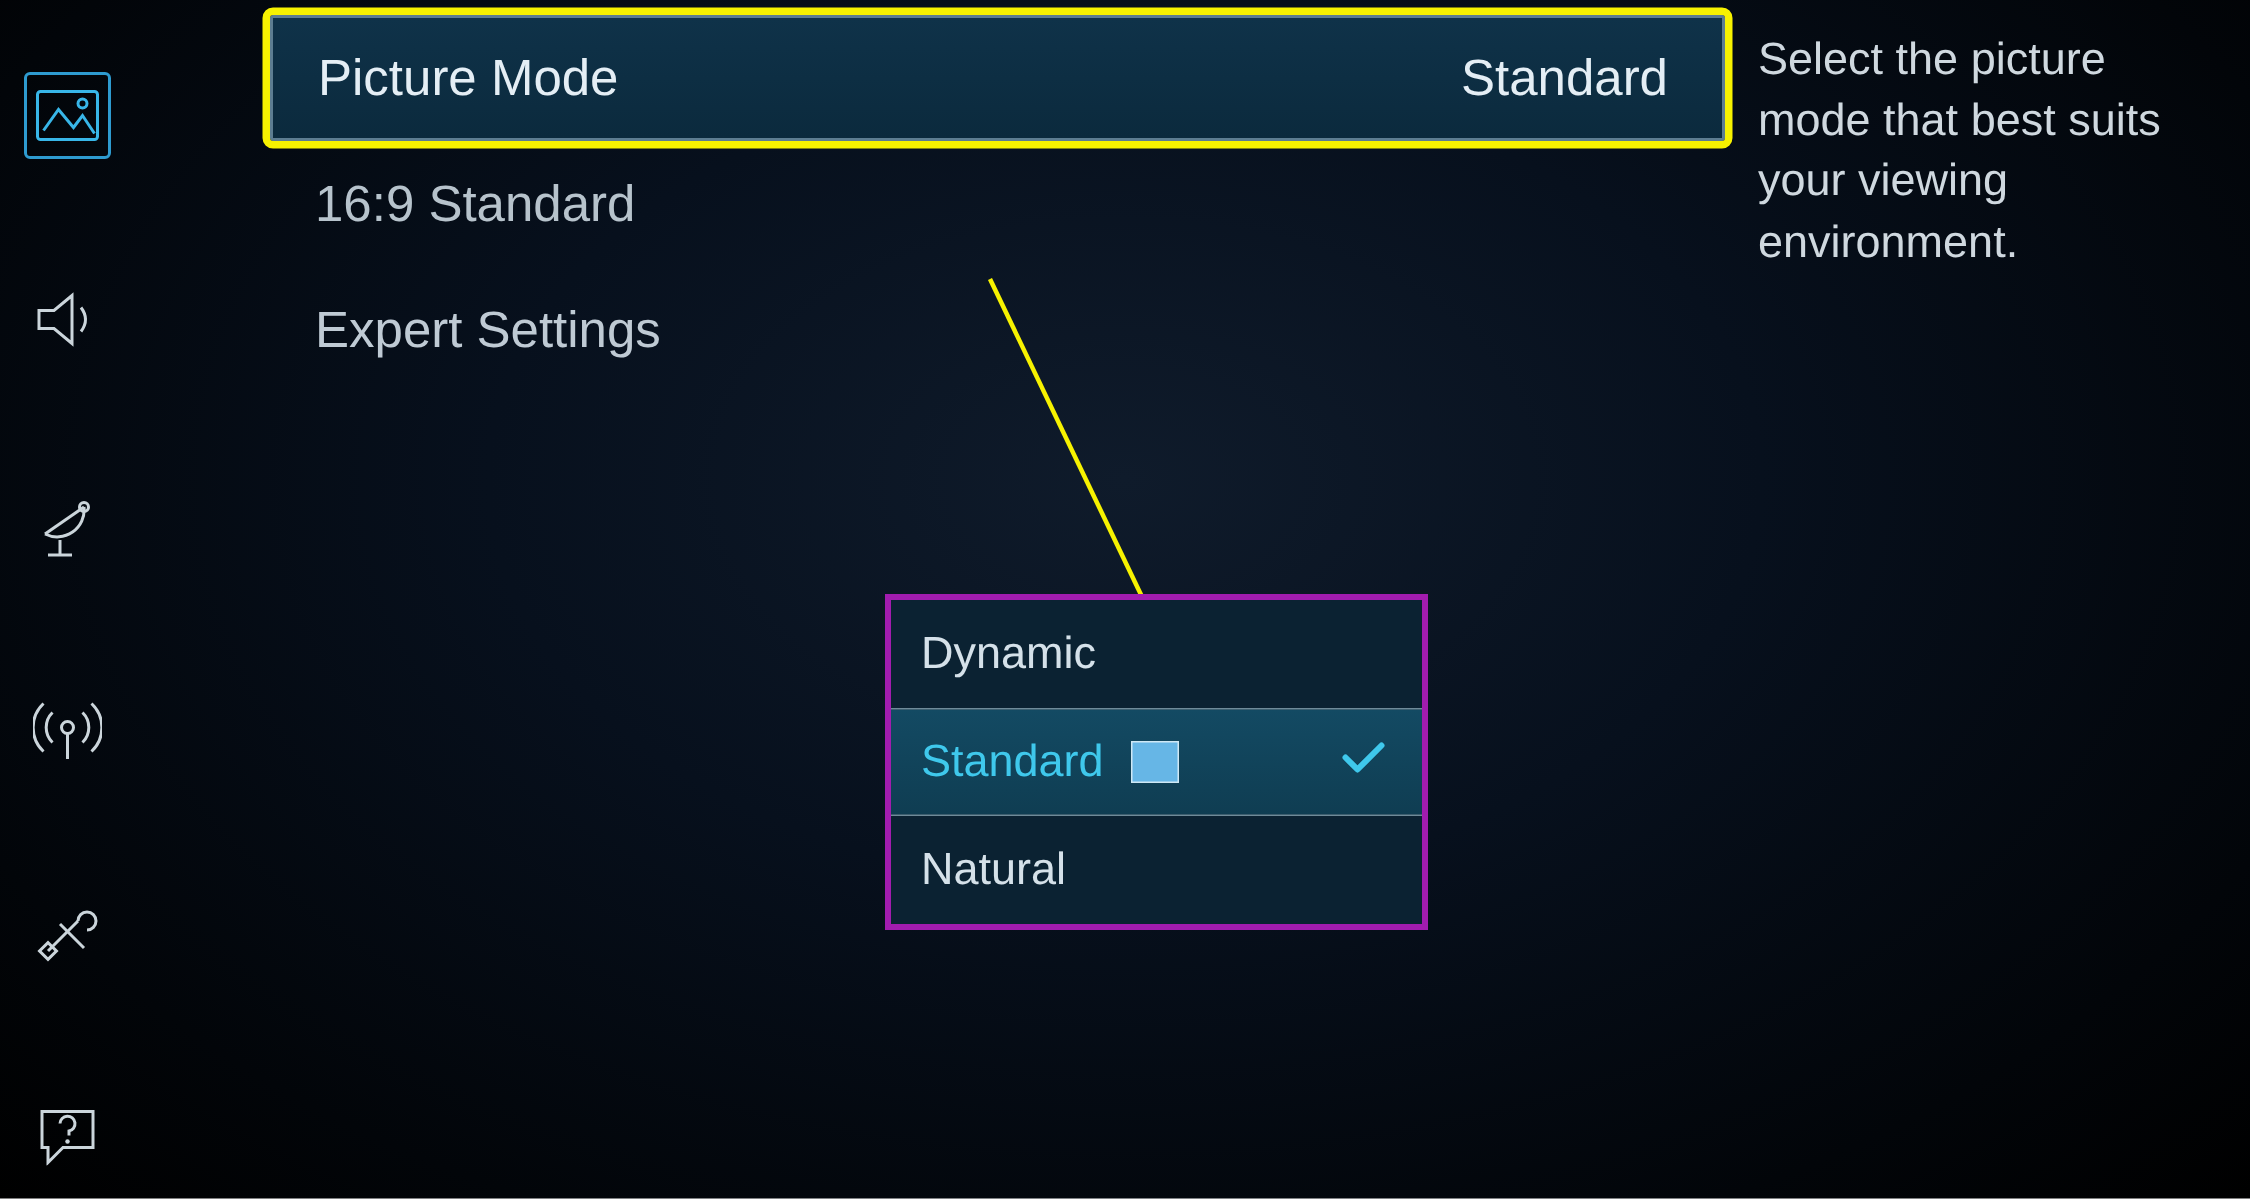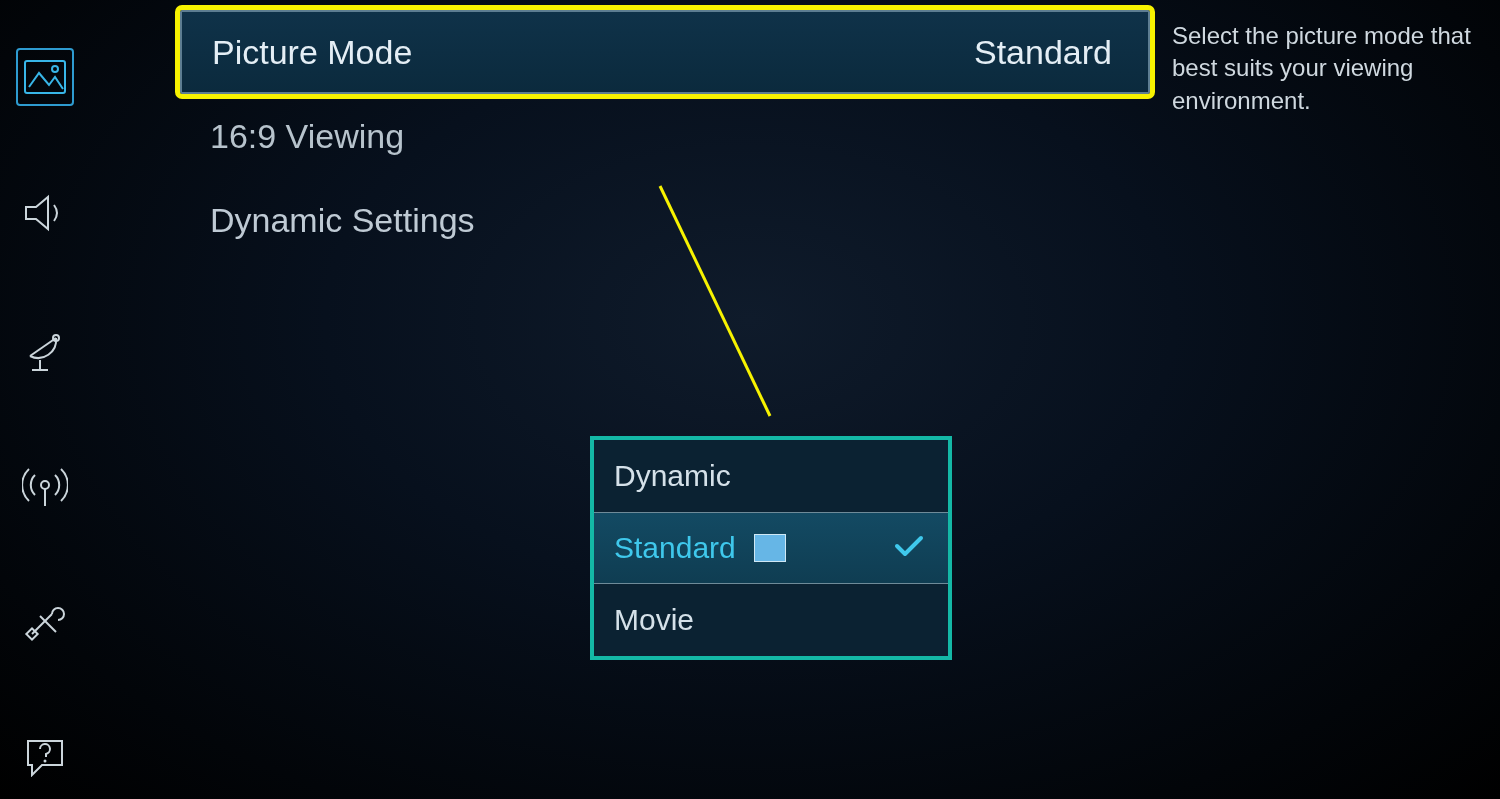--- a/index.html
+++ b/index.html
@@ -70,36 +70,36 @@
     outline: 5px solid #f7f200;
     color: #e4eef5;
   }
   .row.highlighted .value { color: #e4eef5; }
 
   
   .help {
     position: absolute;
     right: 18px; top: 20px;
     width: 310px;
-    font-size: 24px;
+    font-size: 30px;
     line-height: 1.35;
     color: #cfd8df;
     font-weight: 300;
   }
 
   
   .callout-line {
     position: absolute;
     pointer-events: none;
   }
   .dropdown {
     position: absolute;
-    left: 590px; top: 436px;
+    left: 590px; top: 396px;
     width: 362px;
-    border: 4px solid #14b8a6;
+    border: 4px solid #a21caf;
     background: #0b2232;
   }
   .dd-item {
     height: 72px;
     display: flex;
     align-items: center;
     padding: 0 20px;
     font-size: 30px;
     color: #d5e1e9;
     font-weight: 300;
@@ -178,24 +178,24 @@
   </div>
 </div>
 
 <div class="main">
   <div class="rows">
     <div class="row highlighted">
       <span class="label">Picture Mode</span>
       <span class="value">Standard</span>
     </div>
     <div class="row">
-      <span class="value">16:9 Viewing</span>
+      <span class="value">16:9 Standard</span>
     </div>
     <div class="row">
-      <span class="label">Dynamic Settings</span>
+      <span class="label">Expert Settings</span>
       <span class="value"></span>
     </div>
   </div>
 </div>
 
 <div class="help">Select the picture mode that best suits your viewing environment.</div>
 
 <svg class="callout-line" width="1500" height="799" style="left:0;top:0">
   <line x1="660" y1="186" x2="770" y2="416" stroke="#f7f200" stroke-width="3"></line>
 </svg>
@@ -207,15 +207,15 @@
   <div class="dd-item selected">
     <span>Standard</span>
     <span class="star-badge"></span>
     <span class="check">
       <svg width="30" height="24" viewBox="0 0 30 24">
           <polyline points="3,12 11,20 27,4" fill="none" stroke="#3fc8ec" stroke-width="4" stroke-linecap="round" stroke-linejoin="round"></polyline>
         </svg>
     </span>
   </div>
   <div class="dd-item">
-    <span>Movie</span>
+    <span>Natural</span>
   </div>
 </div>
 
 </body></html>

